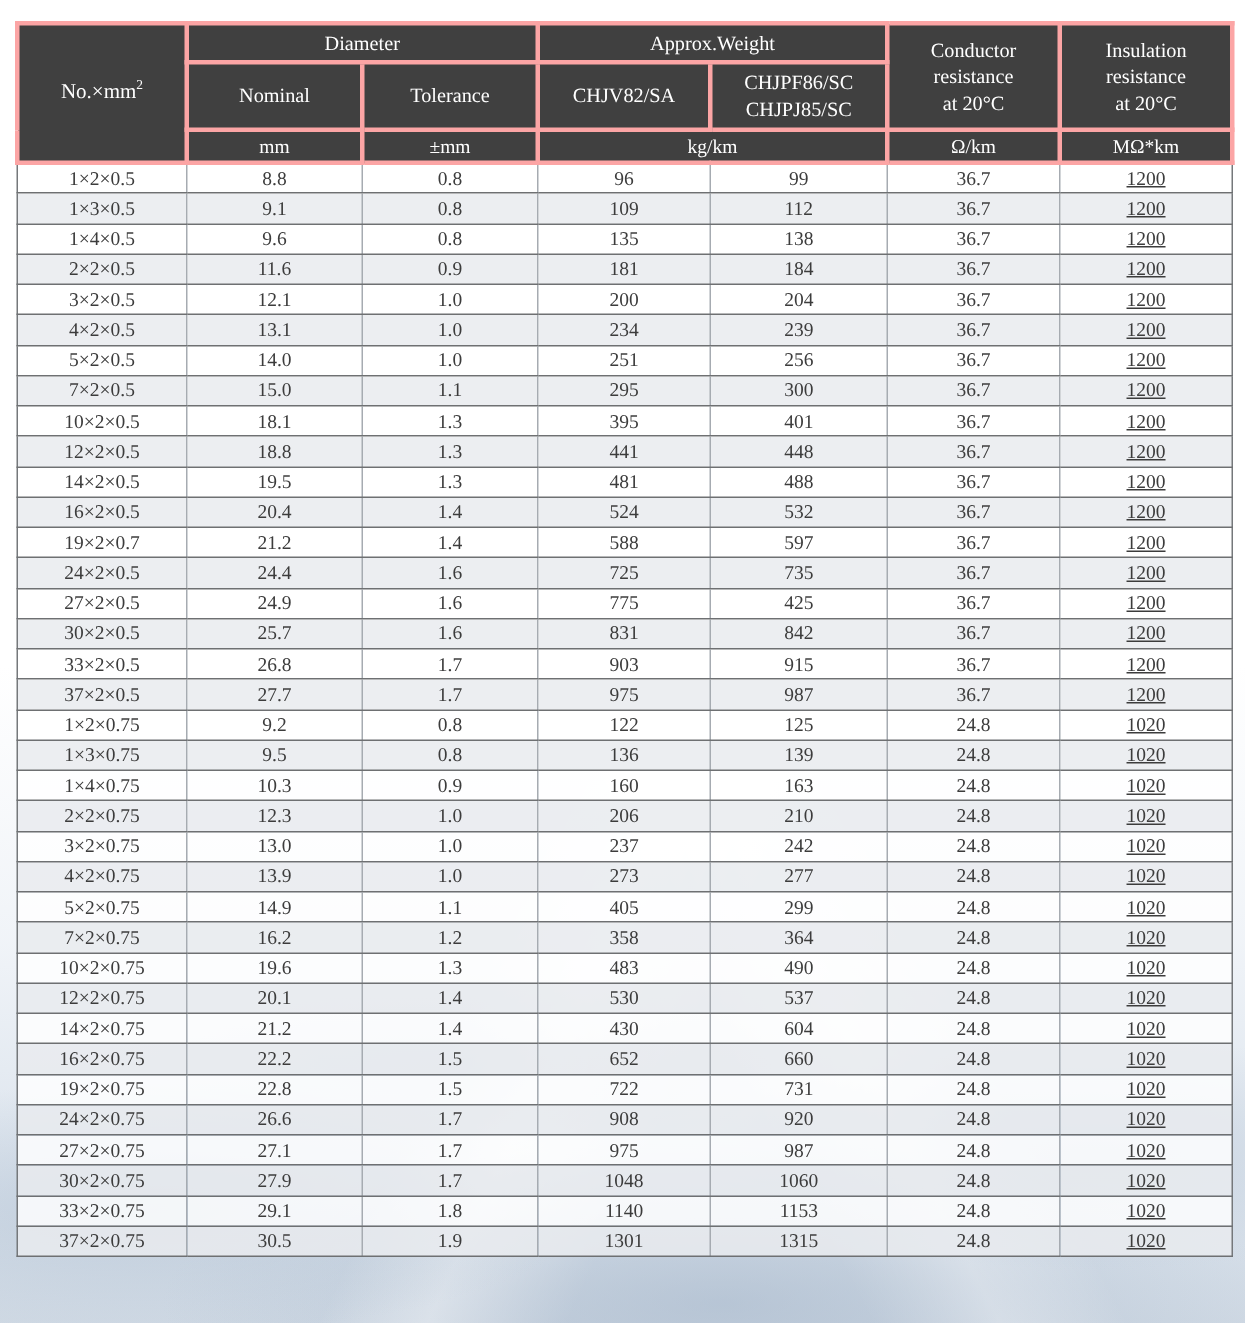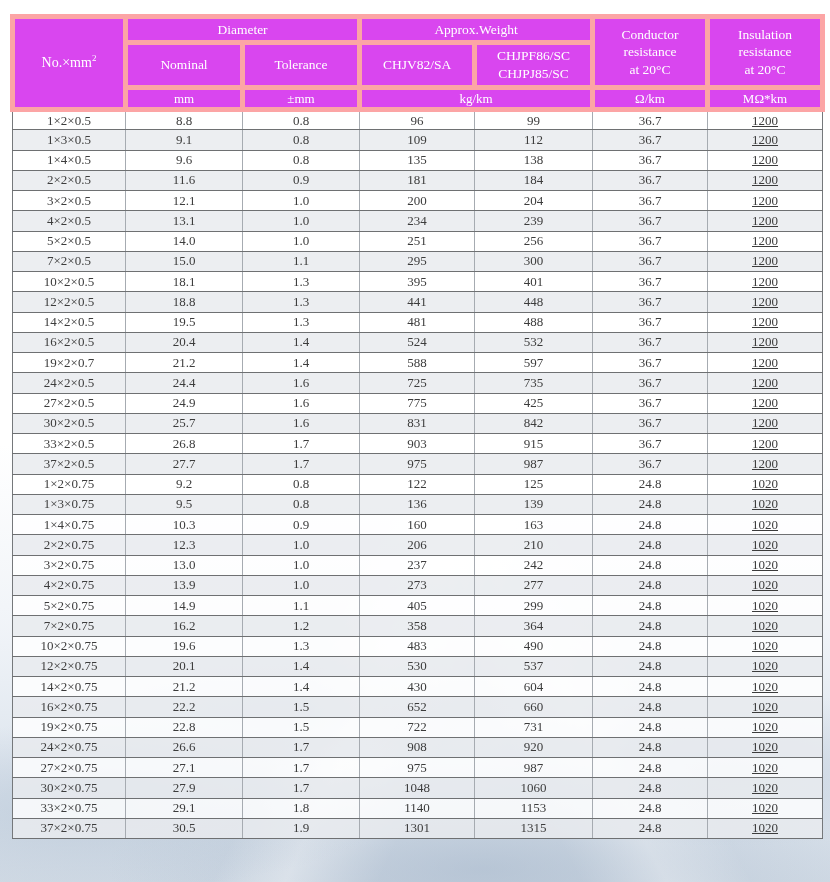--- a/index.html
+++ b/index.html
@@ -35,25 +35,25 @@
   table.spec-table {
     position: relative; z-index: 1;
     margin: 14px 0 0 10px;
     width: 810px;
     table-layout: fixed;
     border-collapse: collapse;
   }
 
   
   thead th {
-    background: #d946ef;
+    background: #404040;
     color: #ffffff;
     font-weight: normal;
     font-size: 13.5px;
-    border: 5px solid #fca5a5;
+    border: 3px solid #fca5a5;
     text-align: center;
     vertical-align: middle;
     padding: 0 4px;
   }
   thead tr.r1 th { height: 26px; }
   thead tr.r2 th { height: 45px; }
   thead tr.r3 th { height: 22px; font-size: 13px; text-align: center; }
   thead .ln { display: block; line-height: 1.3; text-align: center; }
   th.no-cell { font-size: 14px; text-align: center; }
   th.no-cell sup { font-size: 9px; line-height: 0; }

